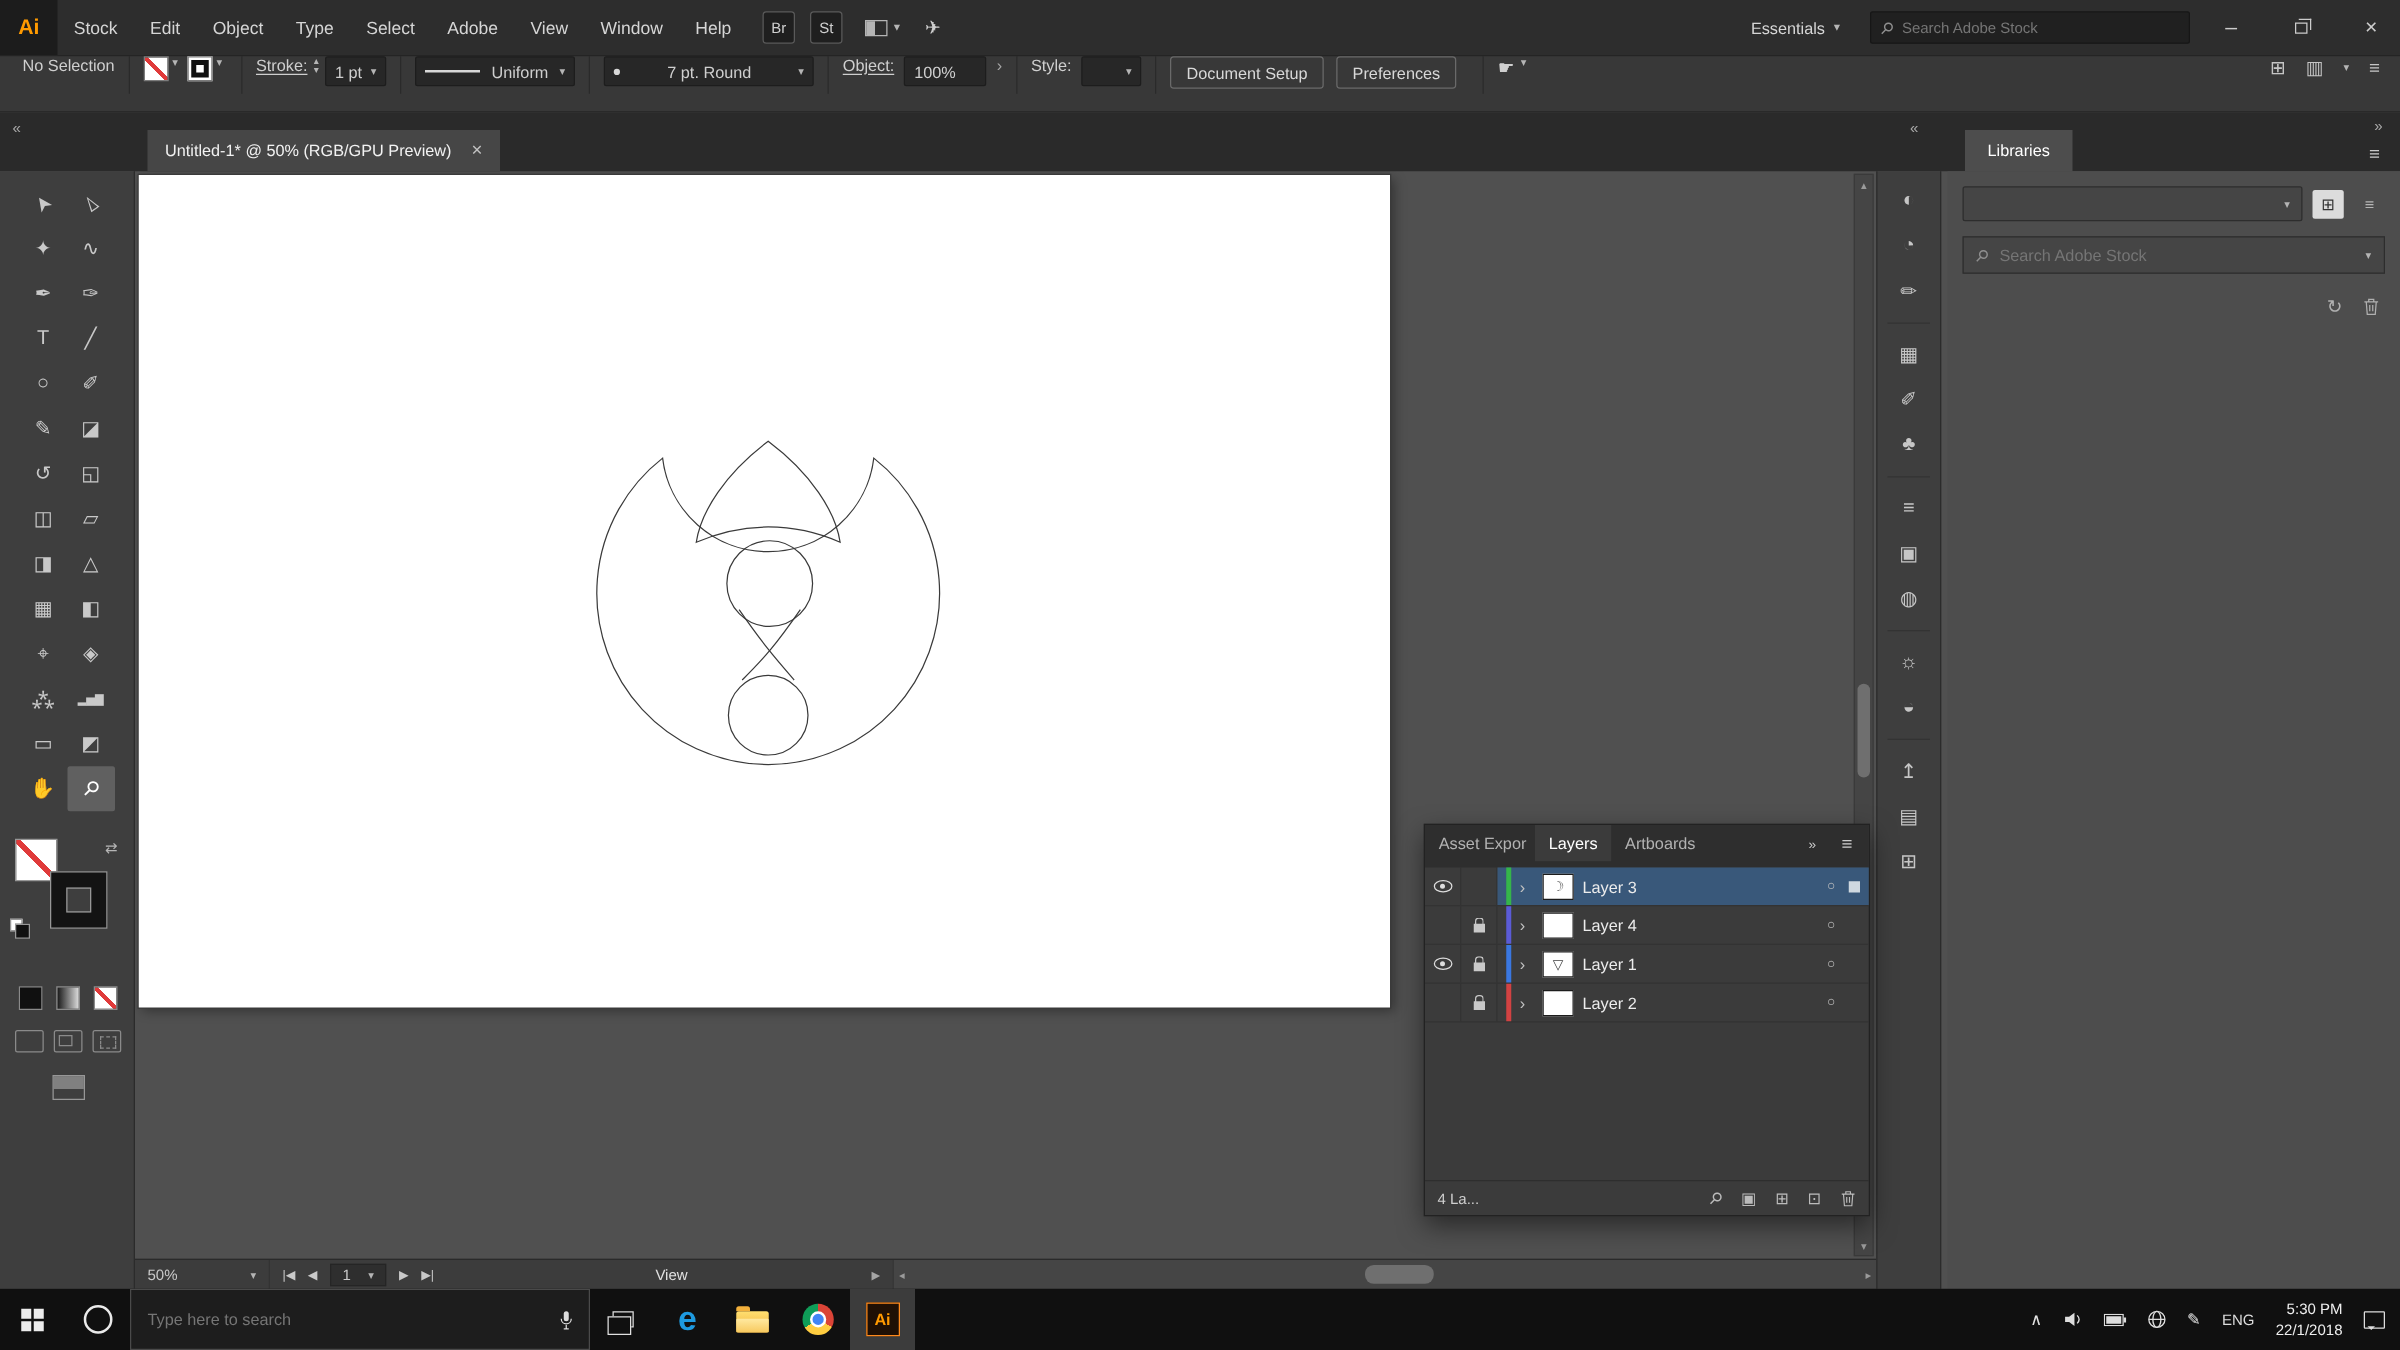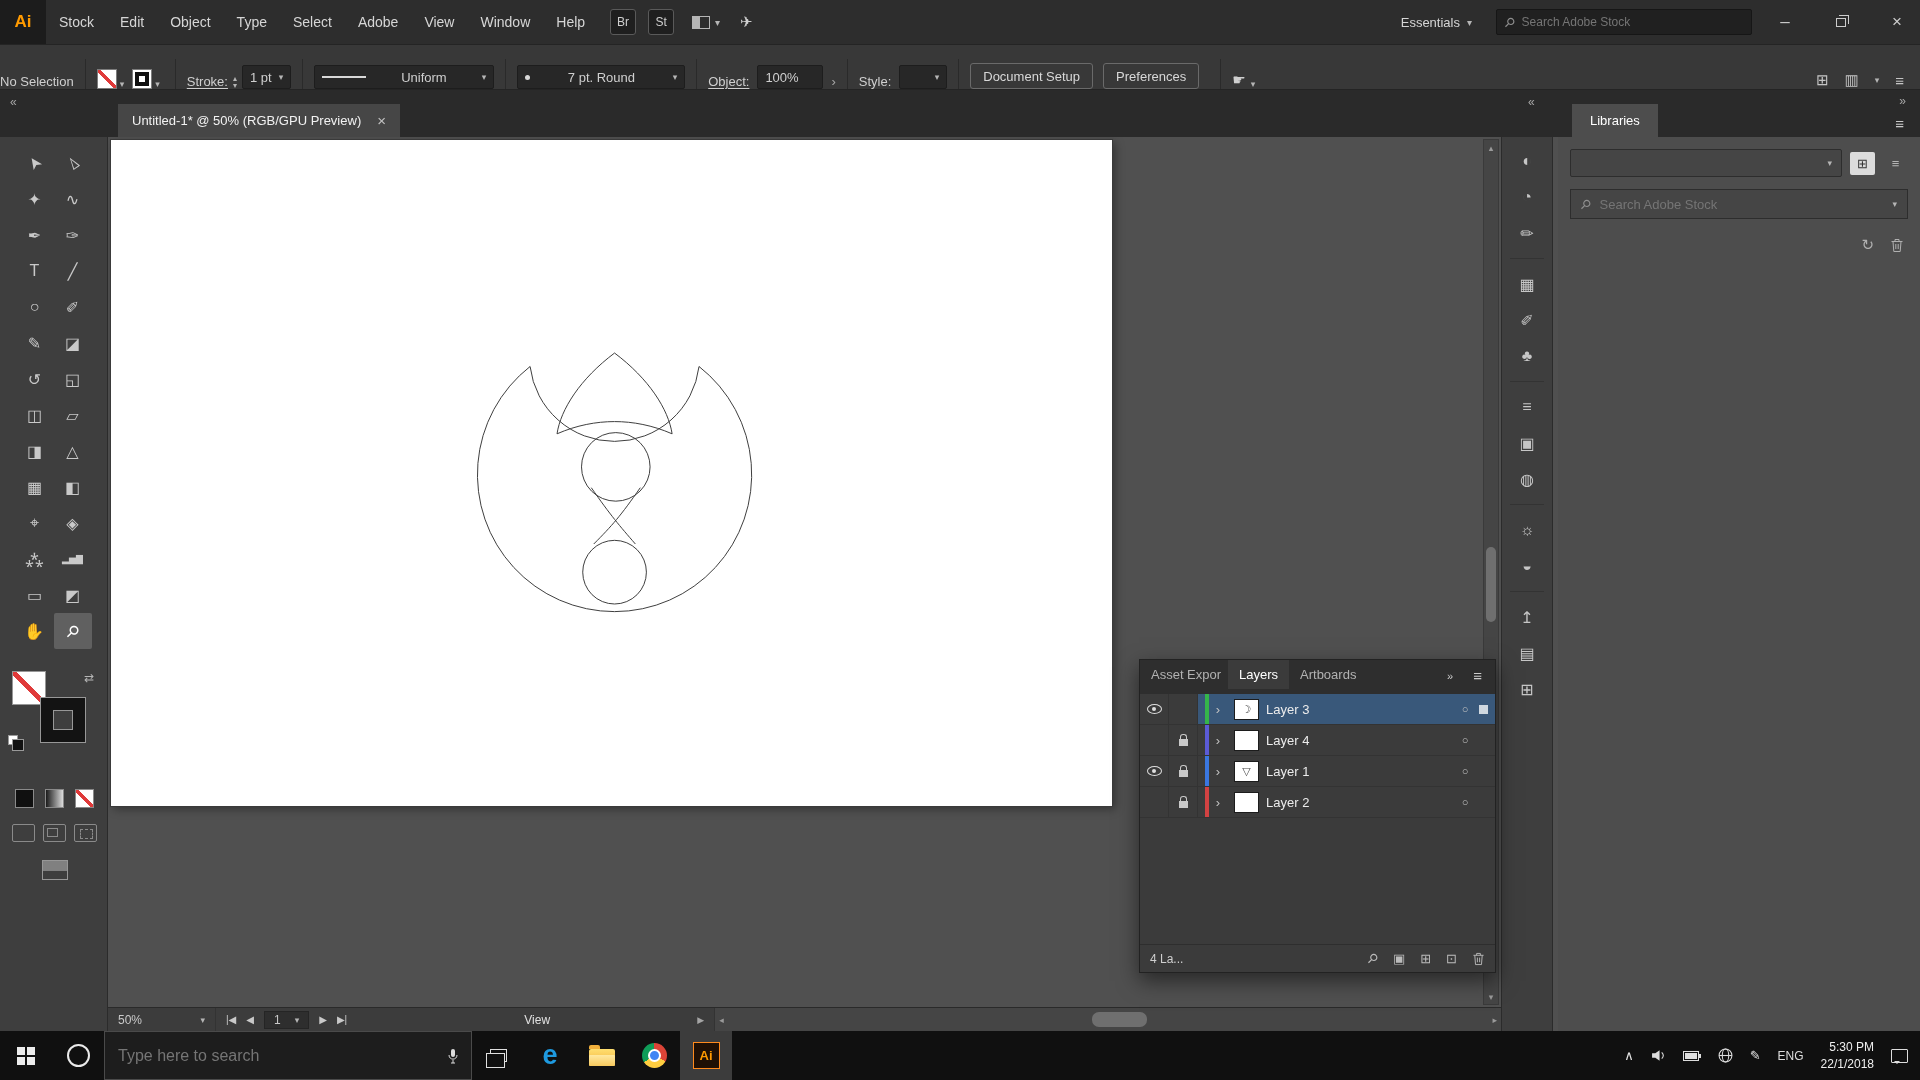--- a/index.html
+++ b/index.html
@@ -26,22 +26,22 @@
     display:flex;align-items:center;padding:0 8px;gap:7px}
   .stock-search input{flex:1;background:transparent;border:none;outline:none;color:#9a9a9a;font-size:12px;font-family:inherit}
   .searchicon{color:#8f8f8f;font-size:13px;display:inline-block;transform:rotate(45deg)}
   .win-btn{width:46px;height:44px;display:flex;align-items:center;justify-content:center;color:#ccc;font-size:17px}
   .restore-glyph{position:relative;width:10px;height:9px;border:1px solid #ccc}
   .restore-glyph::before{content:"";position:absolute;left:2px;top:-4px;width:9px;height:8px;
     border:1px solid #ccc;border-left:none;border-bottom:none}
 
   
   .controlbar{position:absolute;left:0;top:44px;width:1920px;height:46px;background:#383838;
-    border-top:1px solid #242424;border-bottom:1px solid #242424;display:flex;align-items:flex-end;
-    color:#cfcfcf;font-size:13px;z-index:29;}
+    border-top:1px solid #242424;border-bottom:1px solid #242424;display:flex;align-items:flex-start;
+    color:#cfcfcf;font-size:13px;z-index:29;padding-left:18px}
   .cb-sep{width:1px;height:30px;background:#2a2a2a;margin:0 11px;flex:none}
   .cb-label-link{text-decoration:underline;text-underline-offset:2px}
   .cb-field{height:24px;background:#272727;border:1px solid #1d1d1d;border-radius:2px;display:flex;
     align-items:center;padding:0 7px;gap:7px;flex:none}
   .cb-chev{font-size:9px;color:#b5b5b5}
   .cb-btn{height:26px;border:1px solid #6a6a6a;border-radius:3px;padding:0 12px;display:flex;align-items:center;
     color:#d8d8d8;flex:none;margin-right:10px}
   .mini-fill{width:20px;height:20px;border:1px solid #7c7c7c;flex:none;
     background:linear-gradient(to top right,#fff 44%,#e03a3a 44% 56%,#fff 56%)}
   .mini-stroke{width:20px;height:20px;border:1px solid #7c7c7c;background:#fff;position:relative;flex:none}
@@ -175,21 +175,21 @@
 
   
   .taskbar{position:absolute;left:0;bottom:0;width:1920px;height:49px;background:#101010;display:flex;
     align-items:center;color:#ddd;z-index:40}
   .tb-btn,.tb-app{width:52px;height:49px;display:flex;align-items:center;justify-content:center;flex:none}
   .start-grid{display:grid;grid-template-columns:8px 8px;grid-template-rows:8px 8px;gap:2px}
   .start-grid span{background:#ececec}
   .cortana{width:23px;height:23px;border:2px solid #eaeaea;border-radius:50%}
   .tb-search{width:368px;height:49px;background:#1d1d1d;border:1px solid #4a4a4a;display:flex;align-items:center;
     padding:0 13px;gap:8px;flex:none}
-  .tb-search input{flex:1;background:transparent;border:none;outline:none;color:#a6a6a6;font-size:16px;font-family:inherit}
+  .tb-search input{flex:1;background:transparent;border:none;outline:none;color:#a6a6a6;font-size:13px;font-family:inherit}
   .taskview{position:relative;width:17px;height:13px;border:1px solid #e0e0e0}
   .taskview::before{content:"";position:absolute;left:-5px;top:3px;width:17px;height:13px;border:1px solid #e0e0e0;background:#101010}
   .edge{color:#1e9ae0;font-size:27px;font-weight:bold;line-height:1}
   .folder{position:relative;width:26px;height:17px;background:linear-gradient(180deg,#ffdf70,#f2b03c);border-radius:2px;margin-top:3px}
   .folder::before{content:"";position:absolute;left:0;top:-4px;width:11px;height:4px;background:#f2b03c;border-radius:2px 2px 0 0}
   .folder::after{content:"";position:absolute;left:0;bottom:0;width:26px;height:11px;
     background:linear-gradient(180deg,#ffe9a0,#f7c95e);border-radius:1px}
   .chrome{width:25px;height:25px;border-radius:50%;display:flex;align-items:center;justify-content:center;
     background:conic-gradient(#db4437 0 33%,#ffcd40 33% 66%,#0f9d58 66% 100%)}
   .chrome-inner{width:13px;height:13px;border-radius:50%;background:#4285f4;border:2.5px solid #fff}
@@ -253,21 +253,21 @@
     <span class="cb-label-link">Stroke:</span>
     <span class="stepper">
       <span>▴</span>
         <span>▾</span>
     </span>
     <span class="cb-field">
       <span>1 pt</span>
       <span class="cb-chev">▾</span>
     </span>
     <span class="cb-sep"></span>
-    <span class="cb-field" style="width:180px;justify-content:space-between">
+    <span class="cb-field" style="width:128px;justify-content:space-between">
       <span class="line-preview"></span>
       <span>Uniform</span>
       <span class="cb-chev">▾</span>
     </span>
     <span class="cb-sep"></span>
     <span class="cb-field" style="width:168px;justify-content:space-between">
       <span class="dot-preview"></span>
       <span>7 pt. Round</span>
       <span class="cb-chev">▾</span>
     </span>

